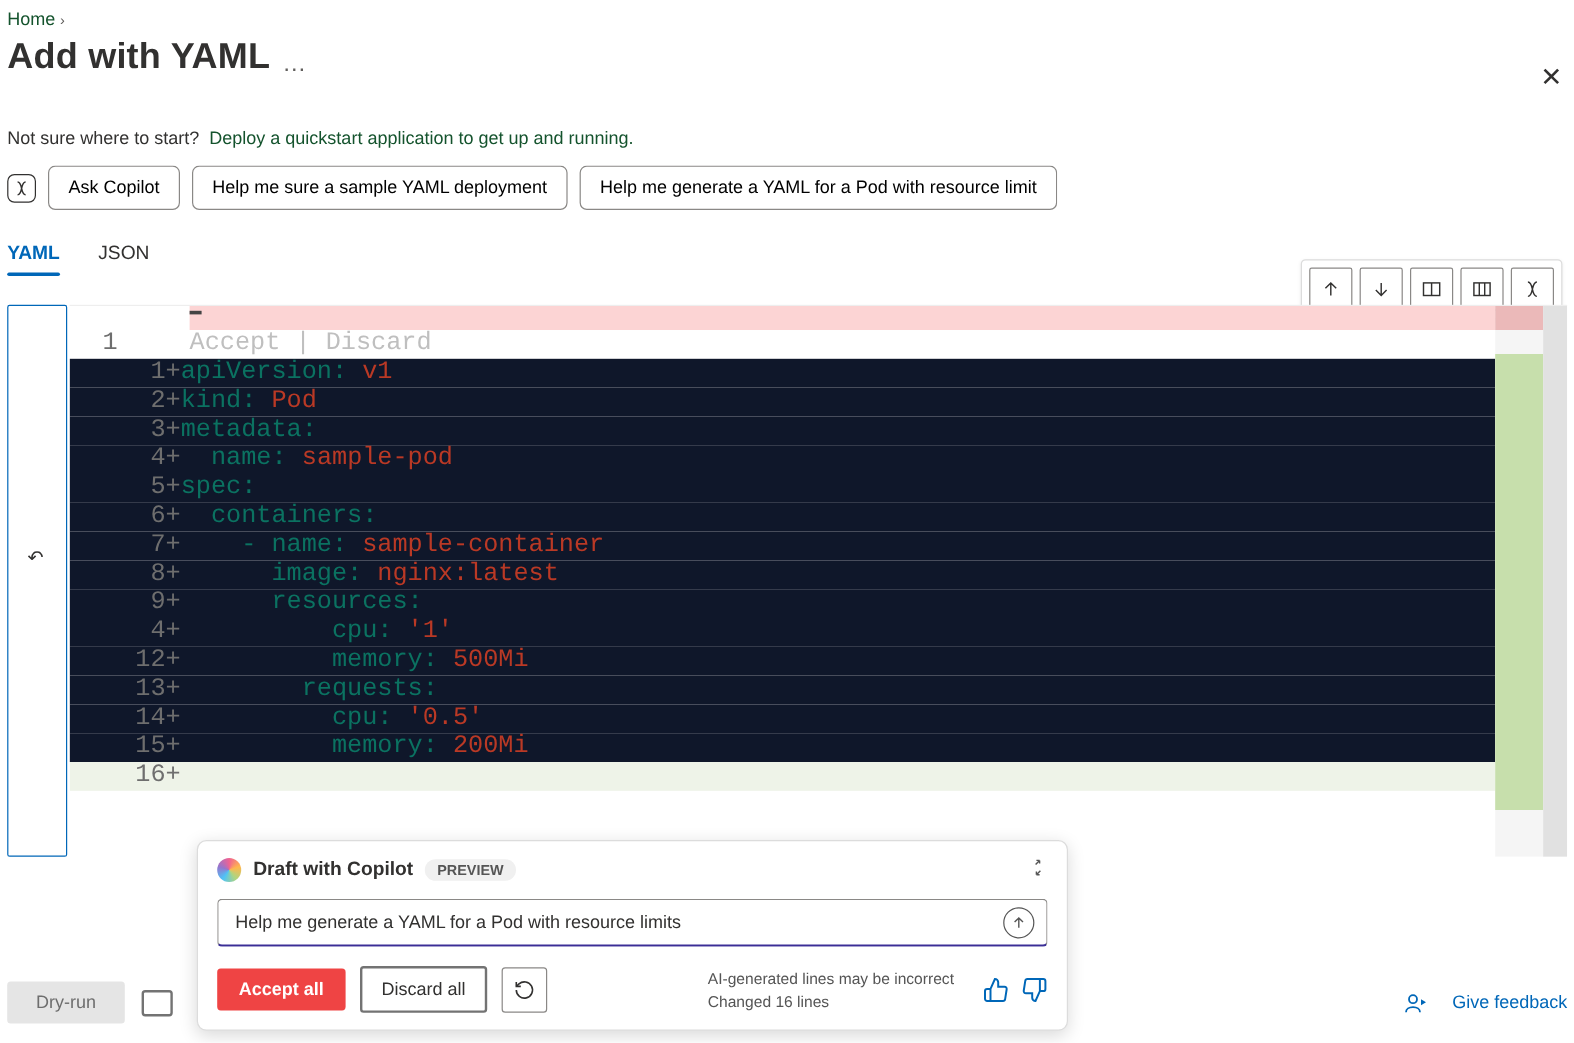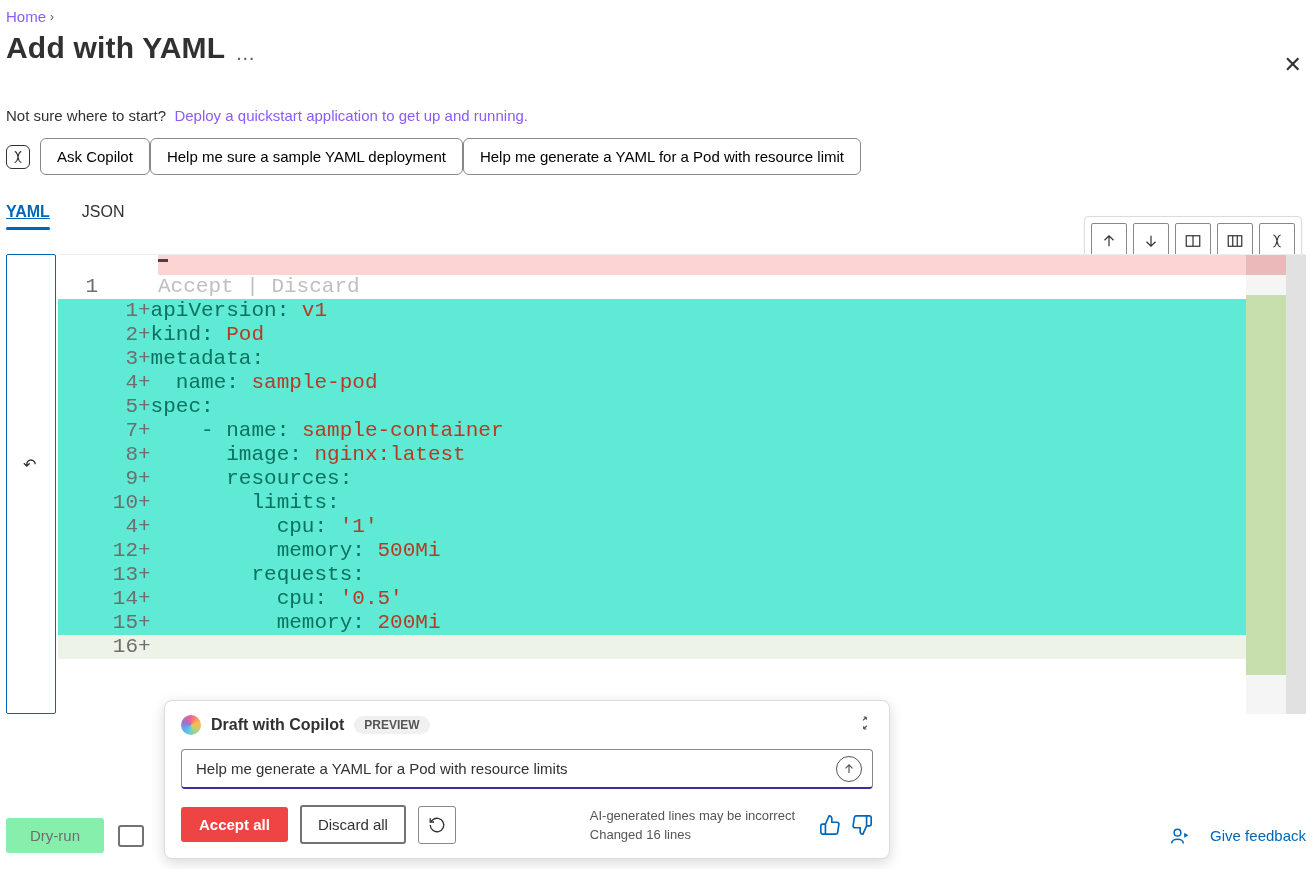--- a/index.html
+++ b/index.html
@@ -6,21 +6,21 @@
   html, body {
     margin: 0; padding: 0;
     font-family: "Segoe UI", -apple-system, BlinkMacSystemFont, sans-serif;
     font-size: 14px;
     color: #323130;
     background: #fff;
     width: 1312px;
     height: 869px;
     overflow: hidden;
   }
-  a { color: #8b5cf6; text-decoration: none; }
+  a { color: #14532d; text-decoration: none; }
 
   .page { padding: 4px 6px 0 6px; height: 100%; position: relative; }
 
   .breadcrumb { display: flex; align-items: center; gap: 4px; font-size: 15px; padding: 4px 0 6px; }
   .breadcrumb .chev { font-size: 12px; color: #605e5c; }
 
   .title-row { display: flex; align-items: center; gap: 10px; position: relative; }
   .title-row h1 { font-size: 30px; font-weight: 600; margin: 0 0 2px 0; letter-spacing: .2px; }
   .title-row .dots { font-size: 20px; color: #605e5c; cursor: pointer; position: relative; top: 4px; }
   .close-x { position: absolute; right: 10px; top: 52px; font-size: 22px; color: #323130; cursor: pointer; font-weight: 300; }
@@ -32,25 +32,25 @@
   .copilot-glyph { width: 24px; height: 24px; border: 1.5px solid #323130; border-radius: 6px; display: flex; align-items: center; justify-content: center; font-size: 12px; }
   .pill {
     border: 1px solid #8a8886;
     border-radius: 6px;
     padding: 9px 16px;
     font-size: 15px;
     background: #fff;
     cursor: pointer;
     white-space: nowrap;
   }
-  .suggest-scroll { display: flex; overflow: hidden; max-width: 930px; }
+  .suggest-scroll { display: flex; gap: 10px; overflow: hidden; max-width: 930px; }
 
   .tabs { display: flex; gap: 32px; margin-top: 24px; font-size: 16px; position: relative; }
   .tab { padding: 4px 0 10px; cursor: pointer; color: #323130; }
-  .tab.active { color: #0067b8; font-weight: 600; text-decoration: underline; }
+  .tab.active { color: #0067b8; font-weight: 600; }
   .tab.active::after { content: ""; display: block; height: 3px; background: #0067b8; border-radius: 2px; margin-top: 6px; }
 
   .toolbar-right {
     position: absolute; right: 10px; top: 216px;
     display: flex; gap: 6px;
     background: #fff; border: 1px solid #dcdcdc; border-radius: 4px;
     padding: 6px; box-shadow: 0 1px 3px rgba(0,0,0,0.06);
   }
   .tbtn {
     width: 36px; height: 36px; border: 1px solid #8a8886; border-radius: 2px;
@@ -64,21 +64,21 @@
   .editor { flex: 1; position: relative; overflow: hidden; border-top: 1px solid #eee; }
   .minimap   { position: absolute; right: 0; top: 0; width: 60px; bottom: 0; background: #f5f5f5; }
   .mini-red { position: absolute; left: 0; right: 20px; top: 0; height: 20px; background: #ebb9b9; }
   .mini-green { position: absolute; left: 0; right: 20px; top: 40px; height: 380px; background: #c7dfac; }
   .mini-scroll { position: absolute; right: 0; top: 0; width: 20px; bottom: 0; background: #e1e1e1; }
 
   .row { height: 24px; line-height: 24px; font-family: Liberation Mono, monospace; font-size: 21px; white-space: pre; }
   .row .ln { display: inline-block; width: 40px; text-align: right; color: #6e6e6e; }
   .row .plus { color: #6e6e6e; }
   .row .code { }
-  .bg-green { background: #5eead4; }
+  .bg-green { background: #0f172a; }
   .bg-greenlt { background: #eef3e8; }
   .ad-row .txt { color: #bfbfbf; }
   .origln { display:inline-block; width:40px; text-align:right; color:#6e6e6e; }
 
   .tok-key { color: #0b7261; }
   .tok-colon { color: #0b7261; }
   .tok-str { color: #ba3925; }
   .tok-val { color: #ba3925; }
 
   .red-topbar { height: 20px; background: #fcd4d4; margin-left: 100px; margin-right: 60px; position: relative; }
@@ -112,21 +112,21 @@
   .cp-send { position: absolute; right: 10px; top: 50%; transform: translateY(-50%); width: 26px; height: 26px; border: 1.5px solid #555; border-radius: 50%; display:flex; align-items:center; justify-content:center; cursor:pointer; }
   .cp-actions { display: flex; align-items: center; gap: 12px; margin-top: 16px; }
   .btn-primary { background: #ef4444; color: #fff; border: none; border-radius: 3px; padding: 9px 18px; font-size: 15px; cursor: pointer; font-weight: 600; }
   .btn-secondary { background: #fff; color: #323130; border: 2px solid #737373; border-radius: 3px; padding: 9px 16px; font-size: 15px; cursor: pointer; }
   .btn-iconbox { width: 38px; height: 38px; border: 1px solid #8a8886; border-radius: 3px; display:flex; align-items:center; justify-content:center; cursor:pointer; }
   .cp-meta { margin-left: auto; text-align: left; font-size: 13px; color: #555; }
   .cp-thumbs { display:flex; gap:10px; margin-left: 12px; }
 
   
   .bottom-bar { position: absolute; left: 6px; right: 6px; bottom: 16px; display:flex; align-items:center; gap: 14px; }
-  .btn-ghost { background: #86efac; color: #6e6e6e; border: none; border-radius: 3px; padding: 9px 24px; font-size: 15px; cursor: default; }
+  .btn-ghost { background: #e5e5e5; color: #6e6e6e; border: none; border-radius: 3px; padding: 9px 24px; font-size: 15px; cursor: default; }
   .bottom-right { margin-left: auto; display:flex; align-items:center; gap:20px; color:#0067b8; font-size:15px; cursor:pointer; }
 
   svg { display:block; }
 </style>
 </head>
 <body>
 
 <div class="page">
 
   <div class="breadcrumb">
@@ -203,24 +203,24 @@
           <span class="red-mark"></span>
         </div>
 
       <div id="code-rows" style="margin-right: 60px;">
           <div class="row ad-row"><span class="origln">1</span><span style="display:inline-block;width:60px;"></span><span class="txt">Accept | Discard</span></div>
           <div class="row bg-green"><span class="origln"></span><span class="ln">1</span><span class="plus">+</span><span class="code"><span class="tok-key">apiVersion</span><span class="tok-colon">:&nbsp;</span><span class="tok-val">v1</span></span></div>
           <div class="row bg-green"><span class="origln"></span><span class="ln">2</span><span class="plus">+</span><span class="code"><span class="tok-key">kind</span><span class="tok-colon">:&nbsp;</span><span class="tok-val">Pod</span></span></div>
           <div class="row bg-green"><span class="origln"></span><span class="ln">3</span><span class="plus">+</span><span class="code"><span class="tok-key">metadata</span><span class="tok-colon">:</span></span></div>
           <div class="row bg-green"><span class="origln"></span><span class="ln">4</span><span class="plus">+</span><span class="code">&nbsp;&nbsp;<span class="tok-key">name</span><span class="tok-colon">:&nbsp;</span><span class="tok-val">sample-pod</span></span></div>
           <div class="row bg-green"><span class="origln"></span><span class="ln">5</span><span class="plus">+</span><span class="code"><span class="tok-key">spec</span><span class="tok-colon">:</span></span></div>
+          <div class="row bg-green"><span class="origln"></span><span class="ln">6</span><span class="plus">+</span><span class="code">&nbsp;&nbsp;<span class="tok-key">containers</span><span class="tok-colon">:</span></span></div>
           <div class="row bg-green"><span class="origln"></span><span class="ln">7</span><span class="plus">+</span><span class="code">&nbsp;&nbsp;&nbsp;&nbsp;<span class="tok-key">-&nbsp;name</span><span class="tok-colon">:&nbsp;</span><span class="tok-val">sample-container</span></span></div>
           <div class="row bg-green"><span class="origln"></span><span class="ln">8</span><span class="plus">+</span><span class="code">&nbsp;&nbsp;&nbsp;&nbsp;&nbsp;&nbsp;<span class="tok-key">image</span><span class="tok-colon">:&nbsp;</span><span class="tok-val">nginx:latest</span></span></div>
           <div class="row bg-green"><span class="origln"></span><span class="ln">9</span><span class="plus">+</span><span class="code">&nbsp;&nbsp;&nbsp;&nbsp;&nbsp;&nbsp;<span class="tok-key">resources</span><span class="tok-colon">:</span></span></div>
-          <div class="row bg-green"><span class="origln"></span><span class="ln">10</span><span class="plus">+</span><span class="code">&nbsp;&nbsp;&nbsp;&nbsp;&nbsp;&nbsp;&nbsp;&nbsp;<span class="tok-key">limits</span><span class="tok-colon">:</span></span></div>
           <div class="row bg-green"><span class="origln"></span><span class="ln">4</span><span class="plus">+</span><span class="code">&nbsp;&nbsp;&nbsp;&nbsp;&nbsp;&nbsp;&nbsp;&nbsp;&nbsp;&nbsp;<span class="tok-key">cpu</span><span class="tok-colon">:&nbsp;</span><span class="tok-str">'1'</span></span></div>
           <div class="row bg-green"><span class="origln"></span><span class="ln">12</span><span class="plus">+</span><span class="code">&nbsp;&nbsp;&nbsp;&nbsp;&nbsp;&nbsp;&nbsp;&nbsp;&nbsp;&nbsp;<span class="tok-key">memory</span><span class="tok-colon">:&nbsp;</span><span class="tok-val">500Mi</span></span></div>
           <div class="row bg-green"><span class="origln"></span><span class="ln">13</span><span class="plus">+</span><span class="code">&nbsp;&nbsp;&nbsp;&nbsp;&nbsp;&nbsp;&nbsp;&nbsp;<span class="tok-key">requests</span><span class="tok-colon">:</span></span></div>
           <div class="row bg-green"><span class="origln"></span><span class="ln">14</span><span class="plus">+</span><span class="code">&nbsp;&nbsp;&nbsp;&nbsp;&nbsp;&nbsp;&nbsp;&nbsp;&nbsp;&nbsp;<span class="tok-key">cpu</span><span class="tok-colon">:&nbsp;</span><span class="tok-str">'0.5'</span></span></div>
           <div class="row bg-green"><span class="origln"></span><span class="ln">15</span><span class="plus">+</span><span class="code">&nbsp;&nbsp;&nbsp;&nbsp;&nbsp;&nbsp;&nbsp;&nbsp;&nbsp;&nbsp;<span class="tok-key">memory</span><span class="tok-colon">:&nbsp;</span><span class="tok-val">200Mi</span></span></div>
           <div class="row bg-greenlt"><span class="origln"></span><span class="ln">16</span><span class="plus">+</span><span class="code"></span></div>
         </div>
 
       <div class="minimap">
         <div class="mini-red"></div>

